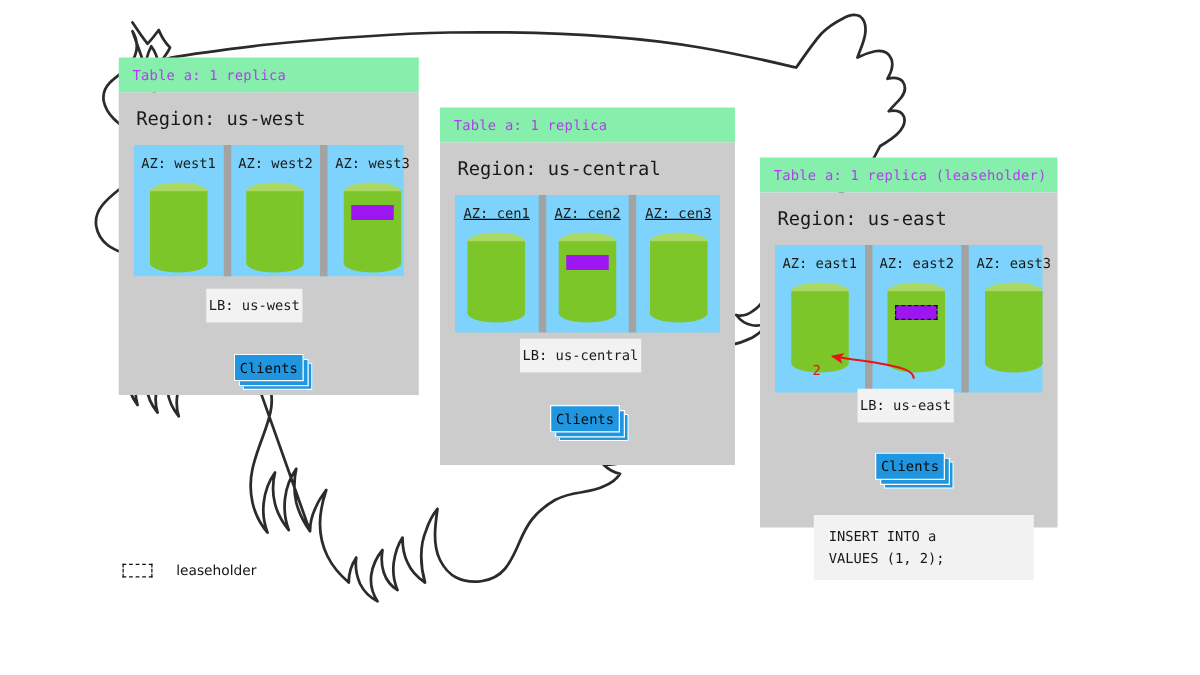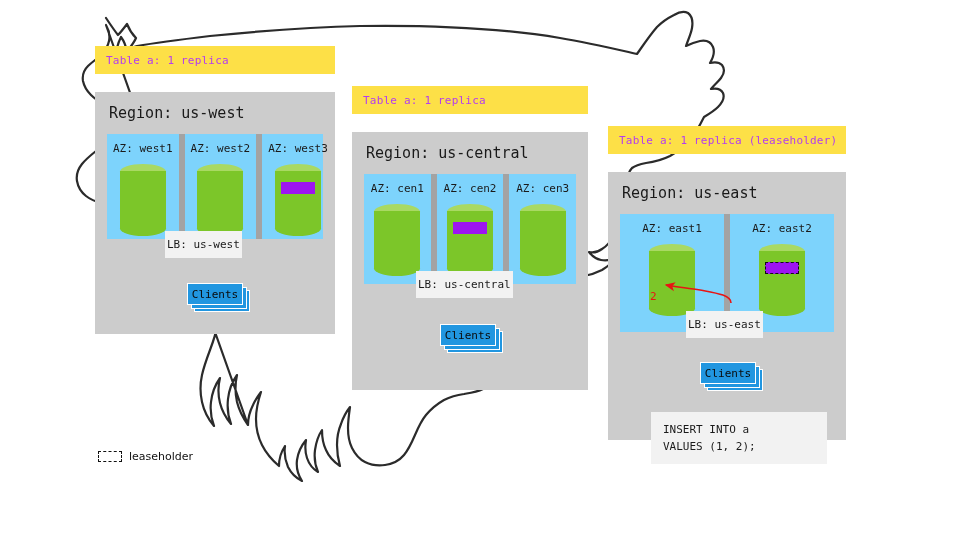--- a/index.html
+++ b/index.html
@@ -8,28 +8,28 @@
     font-family:"DejaVu Sans Mono", monospace;position:relative;
   }
   #stage{position:absolute;left:0;top:0;width:960px;height:540px;}
 
   
   #usmap{position:absolute;left:0;top:0;width:960px;height:540px;z-index:1;}
 
   
   .region-panel{position:absolute;z-index:3;}
   .panel-header{
-    background:#fde047;color:#b43cf0;
+    background:#86efac;color:#b43cf0;
     font-family:"DejaVu Sans Mono", monospace;font-size:11px;
     padding:8px 11px 7px 11px;white-space:nowrap;letter-spacing:.2px;
   }
   .panel-body{background:#cccccc;padding:0 12px 12px 12px;}
   .region-title{
     color:#1a1a1a;font-family:"DejaVu Sans Mono", monospace;
-    font-size:15px;padding:12px 2px 12px 2px;white-space:nowrap;margin-top:18px;
+    font-size:15px;padding:12px 2px 12px 2px;white-space:nowrap;
   }
   .az-row{display:flex;background:#7dd3fc;}
   .az-cell{
     flex:1;position:relative;padding:8px 6px 14px 6px;
     box-sizing:border-box;display:flex;flex-direction:column;align-items:center;
   }
   .az-cell + .az-cell{border-left:6px solid #a3a3a3;}
   .az-label{
     font-family:"DejaVu Sans Mono", monospace;font-size:11px;color:#1a1a1a;
     white-space:nowrap;margin-bottom:9px;
@@ -77,21 +77,21 @@
   }
 
   
   #sql-note{
     position:absolute;z-index:6;background:#f2f2f2;
     font-family:"DejaVu Sans Mono", monospace;font-size:11px;color:#1a1a1a;
     line-height:1.55;padding:9px 12px;white-space:pre;
   }
 
   
-  #legend{position:absolute;z-index:6;display:flex;align-items:center;gap:7px;}
+  #legend{position:absolute;z-index:6;display:flex;align-items:center;gap:19px;}
   #legend .swatch{width:24px;height:11px;border:1.6px dashed #111111;box-sizing:border-box;}
   #legend .legend-text{
     font-family:"DejaVu Sans", sans-serif;font-size:11px;color:#111111;white-space:nowrap;
   }
 
   
   #arrow-layer{position:absolute;left:0;top:0;width:960px;height:540px;z-index:7;pointer-events:none;}
   #arrow-label{
     position:absolute;z-index:8;color:#e81414;
     font-family:"DejaVu Sans Mono", monospace;font-size:11px;
@@ -207,21 +207,21 @@
       <div class="sheet s1">
         <span class="lbl">Clients</span>
       </div>
     </div>
   </div>
 
   <div class="region-panel" style="left:352px; top:86px; width:236px;">
     <div class="panel-header">Table a: 1 replica</div>
     <div class="panel-body" style="height:246px; position:relative;">
       <div class="region-title">Region: us-central</div>
-      <div class="az-row" style="height:110px;">
+      <div class="az-row" style="height:110px;text-decoration:underline;">
         <div class="az-cell">
           <div class="az-label">AZ: cen1</div>
           <div class="cyl">
             <div class="top"></div>
             <div class="bottom"></div>
             <div class="body"></div>
           </div>
         </div>
         <div class="az-cell">
           <div class="az-label">AZ: cen2</div>
@@ -265,20 +265,28 @@
             <div class="body"></div>
           </div>
         </div>
         <div class="az-cell">
           <div class="az-label">AZ: east2</div>
           <div class="cyl">
             <div class="top"></div>
             <div class="bottom"></div>
             <div class="body"></div>
             <div class="replica-bar leaseholder"></div>
+          </div>
+        </div>
+        <div class="az-cell">
+          <div class="az-label">AZ: east3</div>
+          <div class="cyl">
+            <div class="top"></div>
+            <div class="bottom"></div>
+            <div class="body"></div>
           </div>
         </div>
       </div>
     </div>
     <div class="lb-box" style="left:78px; top:185px;">LB: us-east</div>
     <div class="clients" style="left:92px; top:236px;">
       <div class="sheet s3"></div>
       <div class="sheet s2"></div>
       <div class="sheet s1">
         <span class="lbl">Clients</span>

